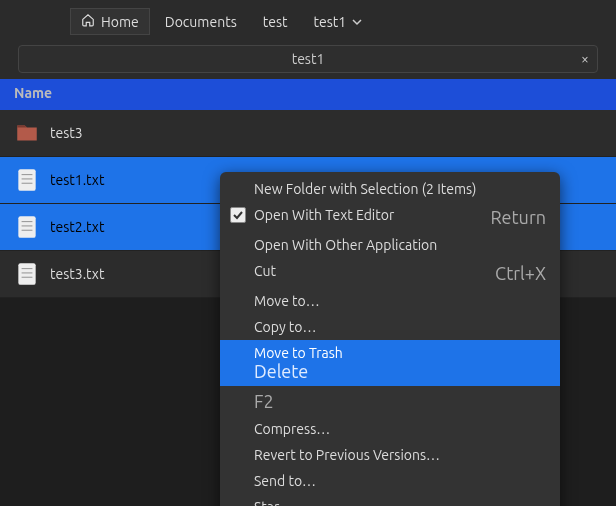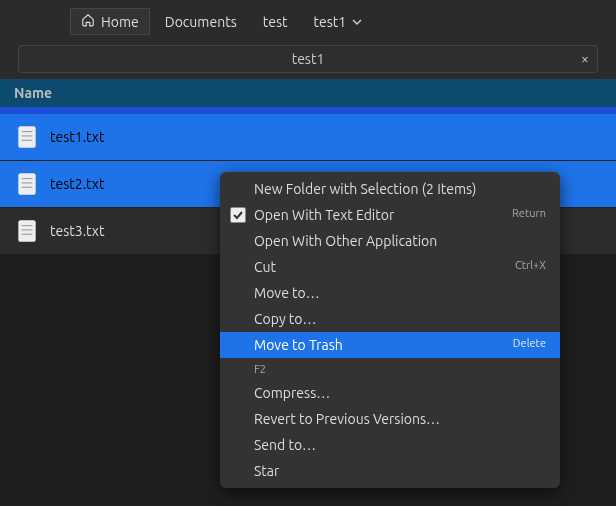--- a/index.html
+++ b/index.html
@@ -43,22 +43,22 @@
     border-radius: 4px;
     background: #2e2e2e;
     height: 28px;
     display:flex;
     align-items:center;
   }
   .search-box span { flex:1; text-align:center; color:#ccc; }
   .clear-x { position:absolute; right:8px; color:#888; font-size:14px; cursor:pointer;}
   .col-header {
     padding: 6px 14px;
-    background: #0c4a6e;
-    border-bottom:7px solid #1d4ed8;
+    background: #1d4ed8;
+    border-bottom:3px solid #1d4ed8;
     color:#bbb;
     font-weight:bold;
   }
   .file-list { background:#2c2c2c; }
   .row {
     display:flex;
     align-items:center;
     gap:10px;
     padding: 10px 14px;
     border-bottom:1px solid #222;
@@ -78,23 +78,23 @@
     padding:4px 0;
     color:#ddd;
   }
   .menu-item {
     display:flex;
     align-items:flex-start;
     padding:5px 14px 5px 34px;
     position:relative;
     cursor:pointer;
   }
-  .menu-item.highlight { background:#1e73e8; color:#fff; }
+  .menu-item.highlight { background:#1e73e8; color:#fff;flex-direction:column; }
   .menu-item .label { flex:1; }
-  .menu-item .shortcut { color:#aaa; font-size:11px; }
+  .menu-item .shortcut { color:#aaa; font-size:18px; }
   .menu-item.highlight .shortcut { color:#e0ecff; }
   .menu-check {
     position:absolute; left:10px; width:16px; height:16px;
     border:1px solid #888; background:#eee; border-radius:2px;
     display:flex; align-items:center; justify-content:center;
   }
   .menu-check svg{width:12px;height:12px;}
   .dropdown-caret svg { width:10px; height:10px; }
 </style>
 </head>
@@ -131,20 +131,29 @@
     <span class="clear-x">×</span>
   </div>
 </div>
 
 <div class="col-header">
   <span>Name</span>
 </div>
 
 <div class="file-list">
 
+  <div class="row">
+    <span class="icon-slot folder-icon">
+      <svg viewBox="0 0 24 24">
+          <path fill="#b35a4a" d="M3 5h7l2 2h9v12H3z"></path>
+          <path fill="#7a3a30" d="M3 5h7l2 2H3z"></path>
+        </svg>
+    </span>
+    <span>test3</span>
+  </div>
 
   <div class="row selected">
     <span class="icon-slot file-icon">
       <svg viewBox="0 0 24 24">
           <rect x="4" y="2" width="16" height="20" rx="2" fill="#eee"></rect>
           <line x1="7" y1="7" x2="17" y2="7" stroke="#999"></line>
           <line x1="7" y1="11" x2="17" y2="11" stroke="#999"></line>
           <line x1="7" y1="15" x2="17" y2="15" stroke="#999"></line>
         </svg>
     </span>

